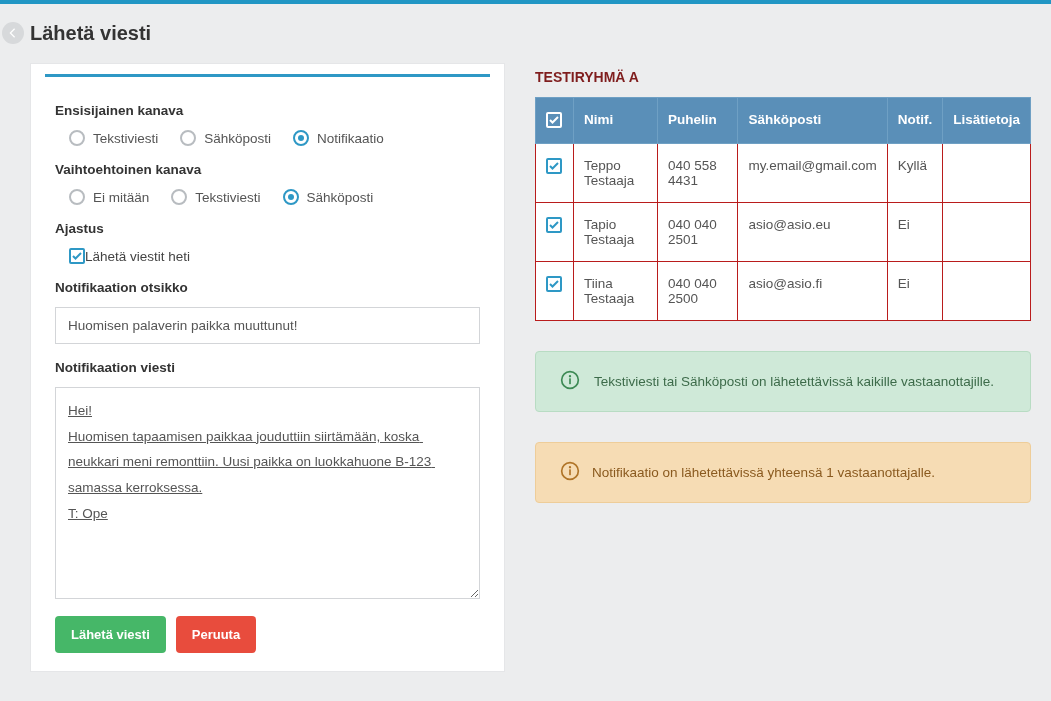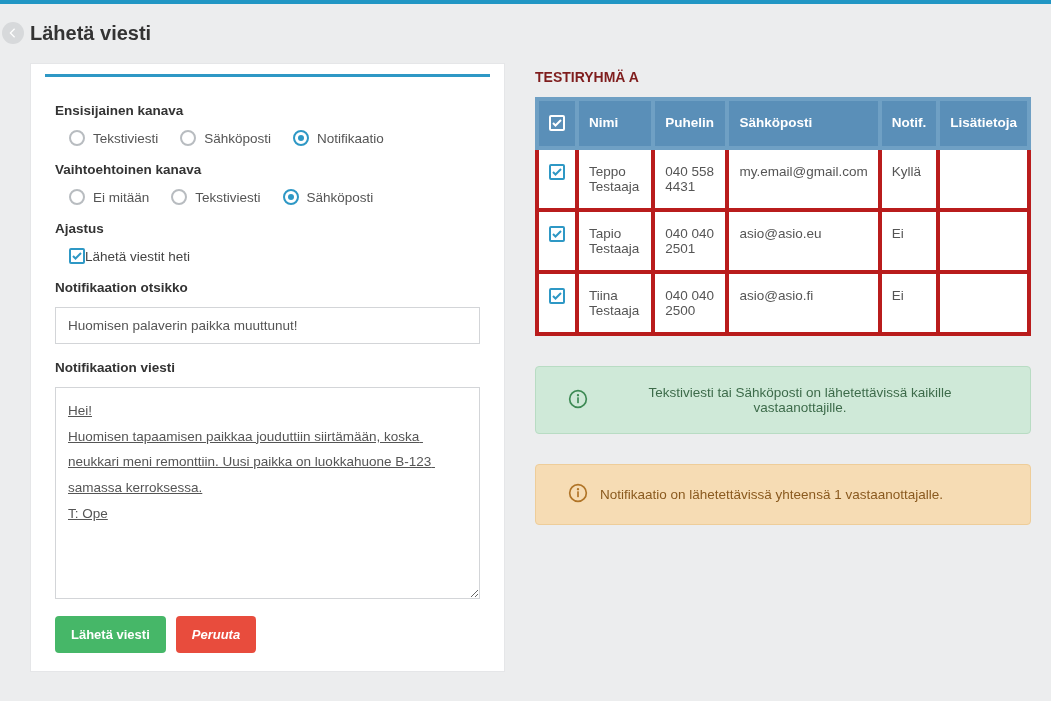--- a/index.html
+++ b/index.html
@@ -133,38 +133,38 @@
   .btn {
     border: none;
     padding: 11px 16px;
     border-radius: 4px;
     font-weight: 700;
     font-size: 13px;
     color: #fff;
     cursor: pointer;
   }
   .btn-green { background: #46b768; }
-  .btn-red { background: #e84c3d; font-style: italic; }
+  .btn-red { background: #e84c3d; }
 
   .right {
     flex: 1;
   }
   .group-title {
     font-weight: 700;
     font-size: 14px;
     color: #7f1d1d;
     margin: 6px 0 12px 0;
   }
   table.recipients {
     width: 100%;
     border-collapse: collapse;
     background: #fff;
   }
   table.recipients th, table.recipients td {
-    border: 4px solid #b91c1c;
+    border: 1px solid #b91c1c;
     padding: 14px 10px;
     text-align: left;
     vertical-align: top;
     font-size: 13.5px;
   }
   table.recipients th {
     background: #5a8fb8;
     color: #fff;
     font-weight: 700;
     border-color: #6fa0c4;
@@ -187,21 +187,21 @@
     align-items: center;
     justify-content: center;
   }
   .row-check svg, .header-check svg { width: 12px; height: 12px; }
 
   .alert {
     display: flex;
     align-items: center;
     gap: 14px;
     border-radius: 4px;
-    padding: 18px 32px;
+    padding: 18px 24px;
     font-size: 13.5px;
     margin-top: 30px;
     text-align: center;
   }
   .alert-green {
     background: #cfe9d8;
     border: 1px solid #b8dcc3;
     color: #3d6b4a;
   }
   .alert-orange {

